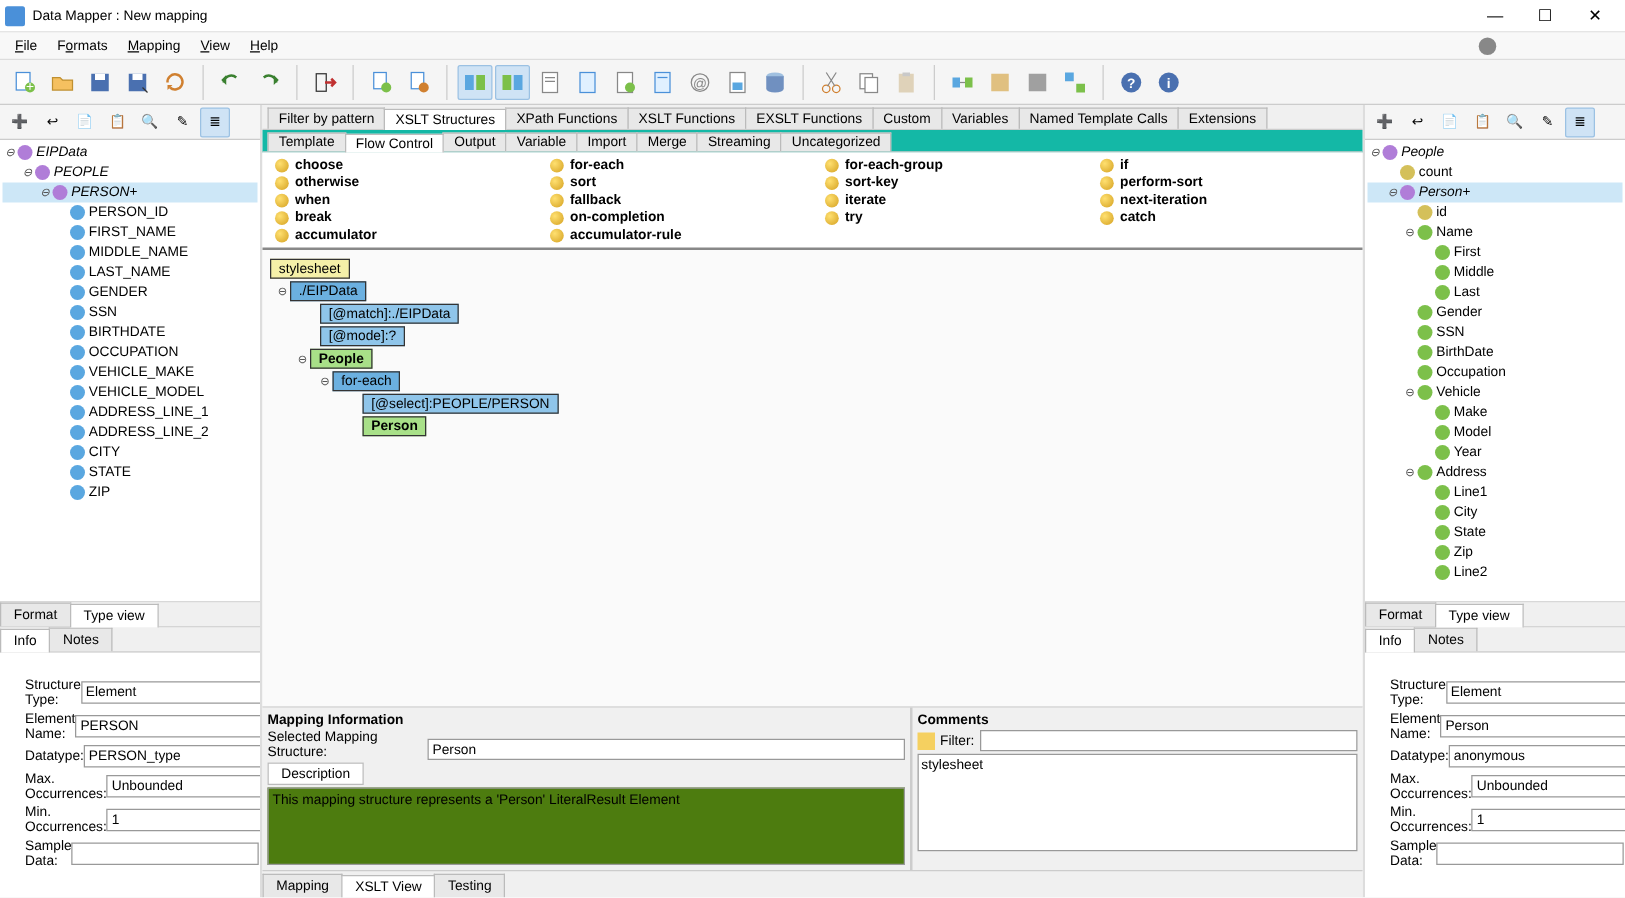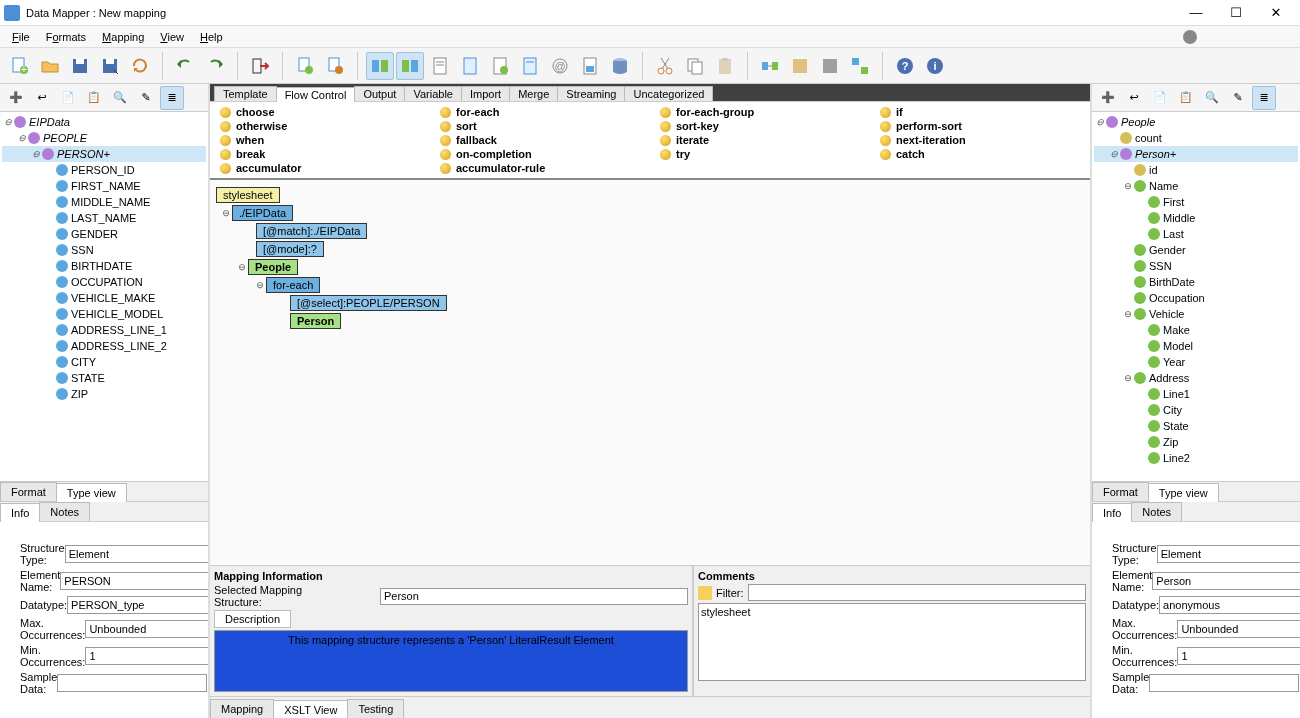--- a/index.html
+++ b/index.html
@@ -39,42 +39,42 @@
 .bottom-tabs { border-top: 1px solid #ccc; }
 .tabbar { display: flex; background: #f0f0f0; border-bottom: 1px solid #ccc; }
 .tab { padding: 3px 10px; background: #e8e8e8; border: 1px solid #bbb; border-bottom: none; margin-right: -1px; cursor: default; }
 .tab.active { background: #fff; position: relative; top: 1px; }
 .form { padding: 20px; }
 .form-row { display: flex; align-items: center; margin-bottom: 3px; }
 .form-row label { width: 92px; }
 .form-row input { flex: 1; border: 1px solid #999; padding: 1px 3px; background: #fff; height: 18px; }
 .center-tabs { display: flex; background: #f0f0f0; border-bottom: 1px solid #ccc; padding: 2px 4px 0; flex-wrap: wrap; }
 .center-tabs .tab { font-size: 11px; padding: 2px 8px; }
-.subtabs { display: flex; background: #404040; border-bottom: 1px solid #ccc; padding: 2px 4px 0; }
+.subtabs { display: flex; background: #14b8a6; border-bottom: 1px solid #ccc; padding: 2px 4px 0; }
 .subtabs .tab { font-size: 11px; padding: 1px 8px; }
 .flow-grid { display: grid; grid-template-columns: repeat(4, 1fr); gap: 2px 20px; padding: 4px 10px; background: #fff; border-bottom: 2px solid #888; }
 .flow-item { display: flex; align-items: center; font-weight: bold; font-size: 11px; }
 .flow-item .dot { width: 11px; height: 11px; background: radial-gradient(circle at 35% 35%, #ffe070, #d4a020); border-radius: 50%; margin-right: 5px; }
 .canvas { flex: 1; background: #fafafa; padding: 6px; overflow: auto; position: relative; }
 .map-node { border: 1px solid #333; padding: 1px 6px; margin: 1px 0; display: inline-block; font-size: 11px; }
 .mn-yellow { background: #f5f0a8; }
 .mn-blue { background: #8fc5ea; }
 .mn-dblue { background: #6bb0e0; }
 .mn-green { background: #a8e088; font-weight: bold; }
 .map-tree-row { display: flex; align-items: center; }
 .map-tree-row .toggle { width: 12px; font-size: 9px; color: #555; text-align: center; }
 .info-panel { border-top: 1px solid #ccc; display: flex; background: #f0f0f0; }
 .info-left { flex: 1; padding: 4px; border-right: 2px solid #ccc; }
-.info-right { width: 396px; padding: 4px; }
+.info-right { width: 360px; padding: 4px; }
 .info-left h4, .info-right h4 { font-weight: bold; font-size: 11px; margin-bottom: 2px; }
-.info-left .row { display: flex; align-items: center; margin-bottom: 2px; gap: 38px; }
+.info-left .row { display: flex; align-items: flex-end; margin-bottom: 2px; }
 .info-left .row label { width: 128px; }
 .info-left .row input { flex: 1; border: 1px solid #999; padding: 1px 3px; height: 17px; }
 .desc-tab { display: inline-block; padding: 2px 10px; border: 1px solid #bbb; background: #fff; margin-bottom: 2px; }
-.desc-box { border: 1px solid #999; background: #1d4ed8; height: 62px; padding: 3px; text-align: center; }
+.desc-box { border: 1px solid #999; background: #4d7c0f; height: 62px; padding: 3px; }
 .comment-filter { display: flex; align-items: center; margin-bottom: 2px; }
 .comment-filter input { flex: 1; border: 1px solid #999; height: 17px; margin-left: 4px; }
 .comment-list { border: 1px solid #999; background: #fff; height: 78px; padding: 2px; }
 .bottom-center-tabs { display: flex; background: #f0f0f0; padding-top: 2px; border-top: 1px solid #ccc; }
 .filter-icon { width:14px; height:14px; background:#f5d060; margin-right:4px; display:inline-block; }
 </style>
 </head>
 <body>
 
 <div class="titlebar">
@@ -397,20 +397,31 @@
           </div>
         <div class="form-row">
             <label>Sample Data:</label>
             <input value="" style="">
           </div>
       </div>
     </div>
   </div>
 
   <div class="col col-center">
+    <div class="center-tabs">
+      <span class="tab">Filter by pattern</span>
+      <span class="tab active">XSLT Structures</span>
+      <span class="tab">XPath Functions</span>
+      <span class="tab">XSLT Functions</span>
+      <span class="tab">EXSLT Functions</span>
+      <span class="tab">Custom</span>
+      <span class="tab">Variables</span>
+      <span class="tab">Named Template Calls</span>
+      <span class="tab">Extensions</span>
+    </div>
     <div class="subtabs">
       <span class="tab">Template</span>
       <span class="tab active">Flow Control</span>
       <span class="tab">Output</span>
       <span class="tab">Variable</span>
       <span class="tab">Import</span>
       <span class="tab">Merge</span>
       <span class="tab">Streaming</span>
       <span class="tab">Uncategorized</span>
     </div>

